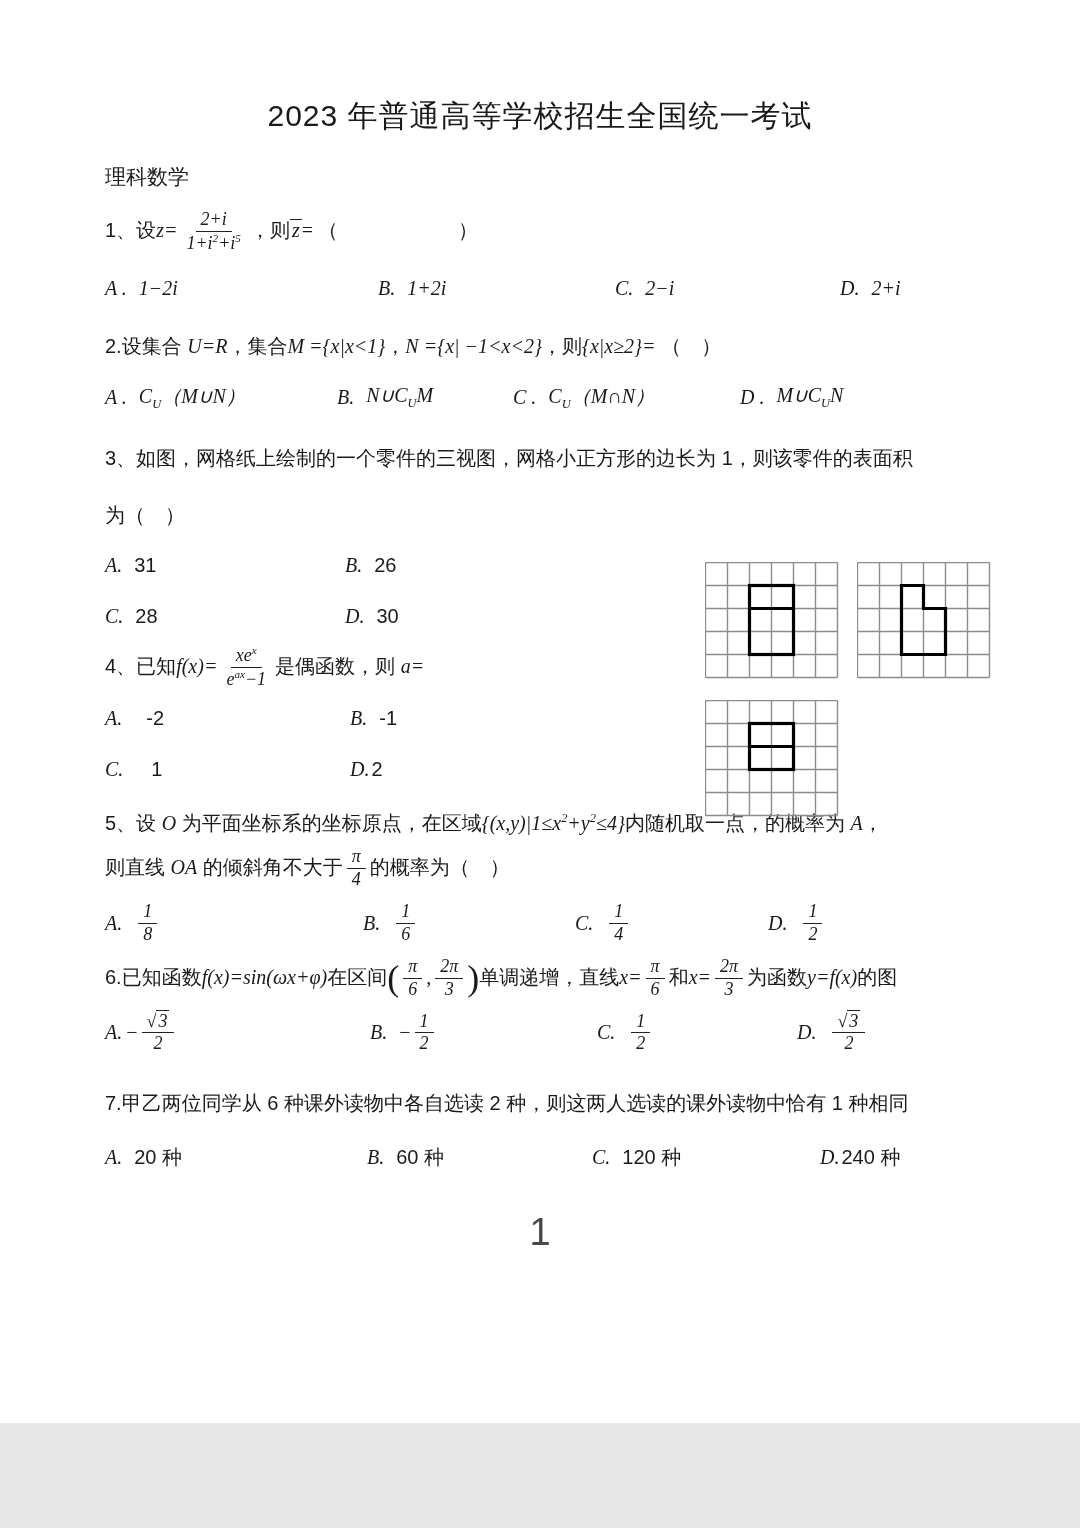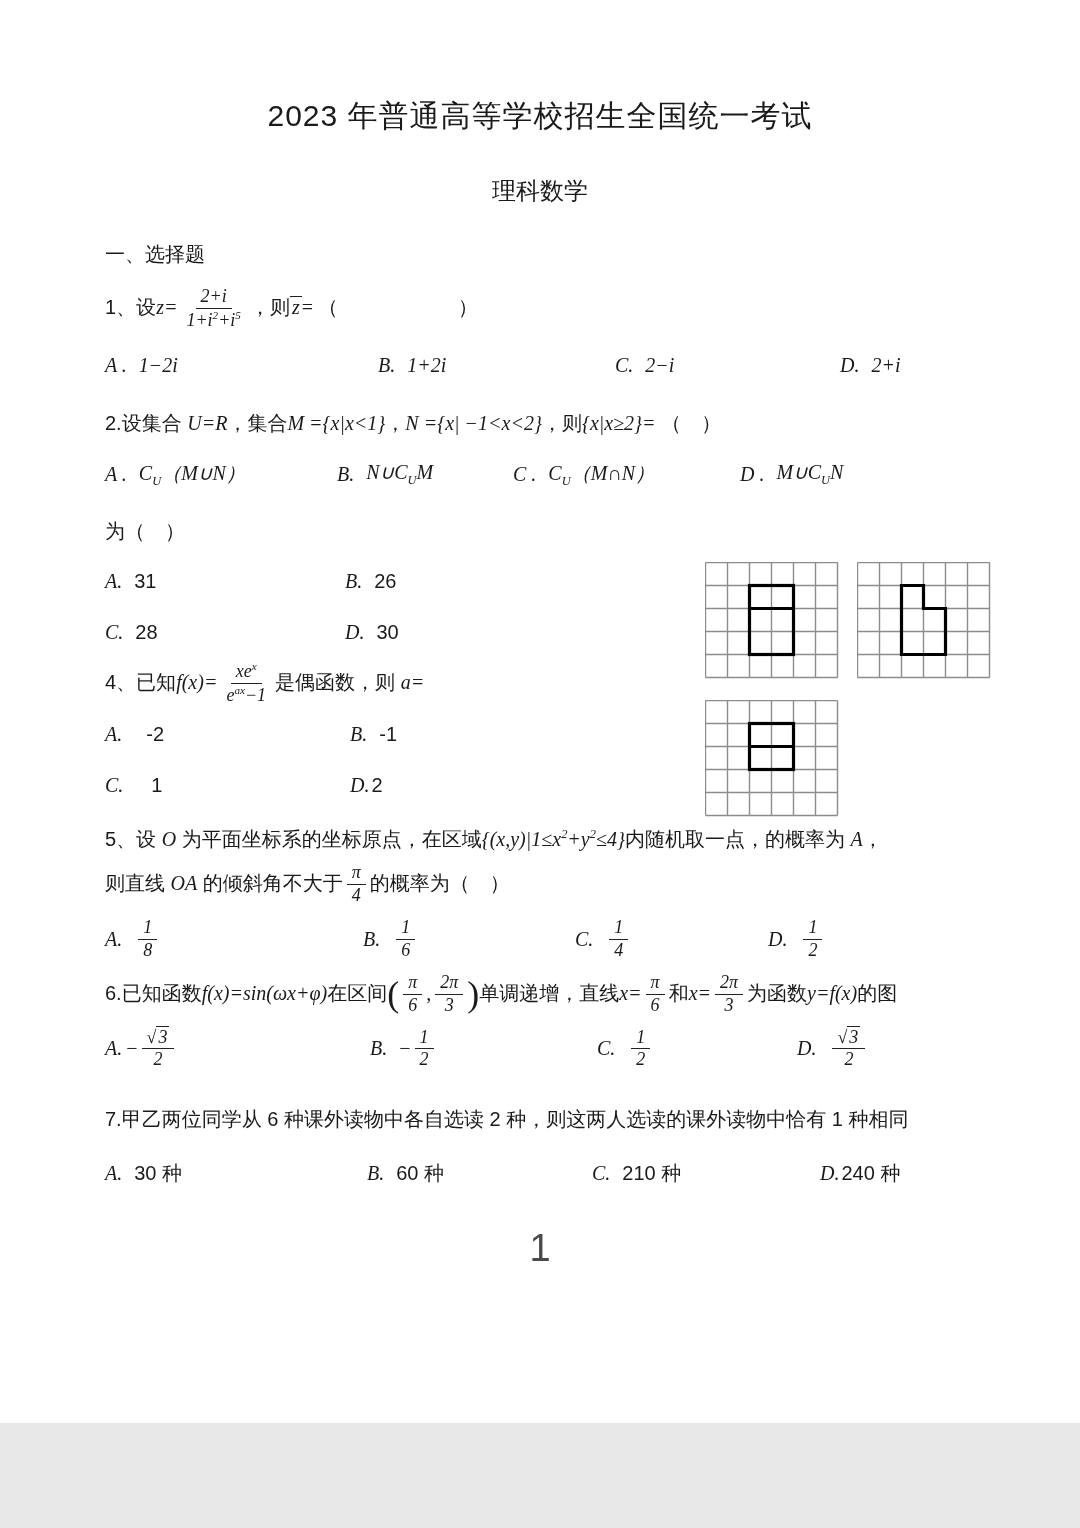--- a/index.html
+++ b/index.html
@@ -3,21 +3,21 @@
 <meta charset="utf-8">
 <style>
   html,body{margin:0;padding:0;background:#e8e8e8;}
   .page{
     position:relative;width:1080px;height:1423px;background:#ffffff;
     font-family:"Liberation Sans",sans-serif;color:#1a1a1a;overflow:hidden;
     margin:0 auto;
   }
   .inner{padding:0 105px;}
   .title{margin:0;padding-top:96px;text-align:center;font-size:30px;font-weight:500;letter-spacing:1px;}
-  .subtitle{margin-top:38px;text-align:center;font-size:24px;}
+  .subtitle{margin-top:26px;text-align:left;font-size:21px;}
   .section{margin-top:34px;font-size:20px;}
   .stem{font-size:20px;line-height:1.45;}
   .nowrap{white-space:nowrap;}
   .cn{font-family:"Liberation Sans",sans-serif;}
   .math{font-family:"Liberation Serif",serif;font-style:italic;}
   .math sub,.math sup{font-size:0.62em;font-style:italic;}
   .frac{
     display:inline-flex;flex-direction:column;align-items:center;vertical-align:middle;
     margin:0 4px;font-family:"Liberation Serif",serif;font-style:italic;
     font-size:18px;line-height:1.22;text-align:center;
@@ -41,21 +41,20 @@
   .mt34{margin-top:34px;}
 </style>
 </head>
 <body>
 
 <div class="page">
   <div class="inner">
 
     <h1 class="title">2023 年普通高等学校招生全国统一考试</h1>
     <div class="subtitle">理科数学</div>
-    <div class="section">一、选择题</div>
 
     <div class="stem nowrap mt18">
       <span class="cn">1、设</span><span class="math">z=</span><span class="frac">
           <span class="num">2+i</span>
           <span class="den"><span>1+i</span><sup>2</sup><span>+i</span><sup>5</sup></span>
         </span><span class="cn">，则</span><span class="math"><span class="olz">z</span></span><span class="math" style="font-style:normal;">= （　　　　　　）</span>
     </div>
     <div class="opt-row mt22">
       <span class="opt" style="width:273px">
           <span class="lbl">A .</span>
@@ -90,20 +89,23 @@
       <span class="opt" style="width:227px">
           <span class="lbl">C .</span>
           <span class="math"><span>C</span><sub>U</sub><span>（M∩N）</span></span>
         </span>
       <span class="opt">
           <span class="lbl">D .</span>
           <span class="math"><span>M∪C</span><sub>U</sub><span>N</span></span>
         </span>
     </div>
 
+    <div class="stem mt32">
+      <span class="cn">3、如图，网格纸上绘制的一个零件的三视图，网格小正方形的边长为 1，则该零件的表面积</span>
+    </div>
     <div class="stem mt28">
       <span class="cn">为（　）</span>
     </div>
     <div class="opt-row mt24">
       <span class="opt" style="width:240px">
           <span class="lbl">A.</span>
           <span class="cn">31</span>
         </span>
       <span class="opt">
           <span class="lbl">B.</span>
@@ -235,29 +237,29 @@
           </span>
         </span>
     </div>
 
     <div class="stem mt34">
       <span class="cn">7.甲乙两位同学从 6 种课外读物中各自选读 2 种，则这两人选读的课外读物中恰有 1 种相同</span>
     </div>
     <div class="opt-row mt26">
       <span class="opt" style="width:262px">
           <span class="lbl">A.</span>
-          <span class="cn">30 种</span>
+          <span class="cn">20 种</span>
         </span>
       <span class="opt" style="width:225px">
           <span class="lbl">B.</span>
           <span class="cn">60 种</span>
         </span>
       <span class="opt" style="width:228px">
           <span class="lbl">C.</span>
-          <span class="cn">210 种</span>
+          <span class="cn">120 种</span>
         </span>
       <span class="opt">
           <span class="lbl" style="margin-right:2px;">D.</span>
           <span class="cn">240 种</span>
         </span>
     </div>
 
     <div class="pagenum">1</div>
   </div>
 

